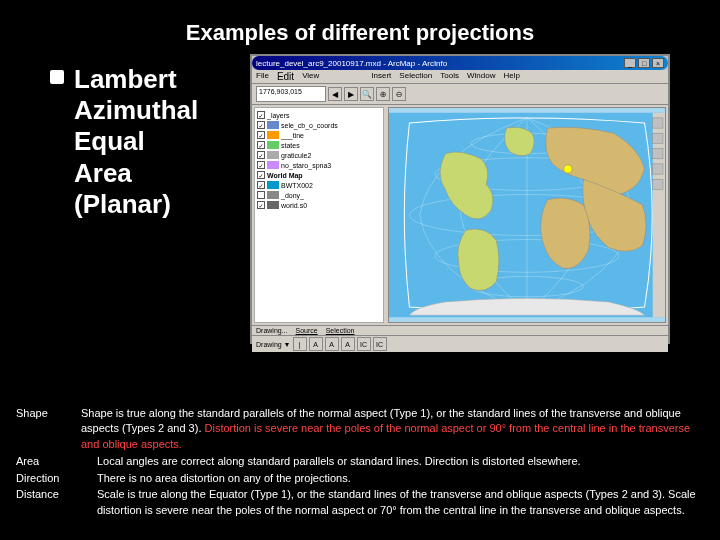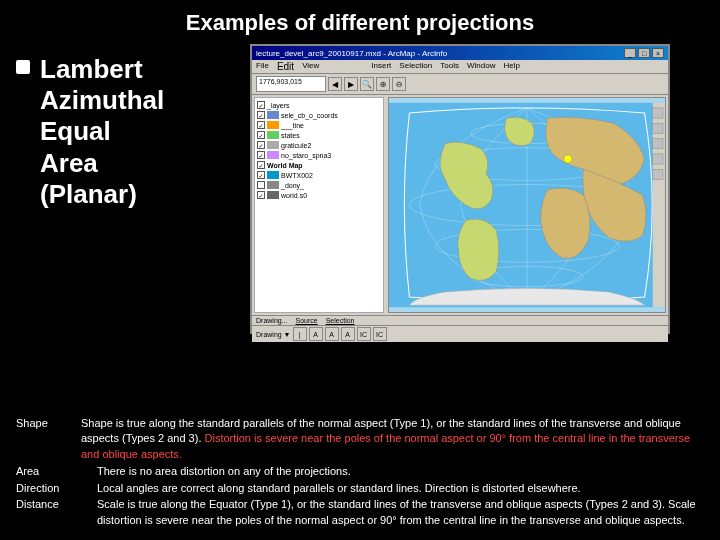--- a/index.html
+++ b/index.html
@@ -9,23 +9,24 @@
       height: 540px;
       background: #000;
       font-family: Arial, sans-serif;
       color: #fff;
       overflow: hidden;
     }
 
     .page {
       width: 720px;
       height: 540px;
-      padding: 10px 16px;
+      padding: 20px 16px;
       display: flex;
       flex-direction: column;
+      align-items: center;
     }
 
     .title {
       font-size: 22px;
       font-weight: bold;
       color: #fff;
       text-align: center;
       margin-bottom: 8px;
     }
 
@@ -82,20 +83,21 @@
     }
 
     .arcmap-titlebar {
       background: linear-gradient(to right, #000080, #1084d0);
       color: #fff;
       font-size: 9px;
       padding: 2px 4px;
       display: flex;
       justify-content: space-between;
       align-items: center;
+      border-radius: 7px;
     }
 
     .arcmap-title-text {
       font-size: 8px;
     }
 
     .arcmap-controls {
       display: flex;
       gap: 2px;
       font-size: 8px;
@@ -471,25 +473,25 @@
       </div>
 
       <div style="display:flex;gap:0;">
         <div class="bottom-labels">
           <span class="bottom-label">Area</span>
           <span class="bottom-label">Direction</span>
           <span class="bottom-label" style="line-height:1.4;">Distance</span>
         </div>
         <div class="bottom-text" style="margin-left:16px;">
           <div class="bottom-row">
+            <span>Local angles are correct along standard parallels or standard lines. Direction is distorted elsewhere.</span>
+          </div>
+          <div class="bottom-row">
             <span>There is no area distortion on any of the projections.</span>
           </div>
-          <div class="bottom-row">
-            <span>Local angles are correct along standard parallels or standard lines. Direction is distorted elsewhere.</span>
-          </div>
           <div class="bottom-row" style="line-height:1.4;">
-            <span>Scale is true along the Equator (Type 1), or the standard lines of the transverse and oblique aspects (Types 2 and 3). Scale distortion is severe near the poles of the normal aspect or 90° from the central line in the transverse and oblique aspects.</span>
+            <span>Scale is true along the Equator (Type 1), or the standard lines of the transverse and oblique aspects (Types 2 and 3). Scale distortion is severe near the poles of the normal aspect or 70° from the central line in the transverse and oblique aspects.</span>
           </div>
         </div>
       </div>
     </div>
   </div>
 </div>
 
 </body></html>

